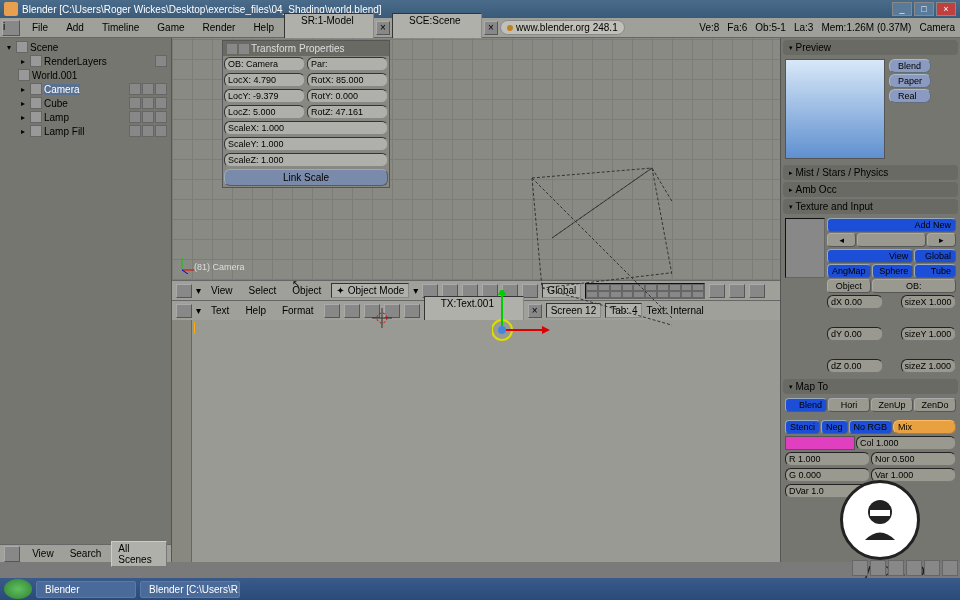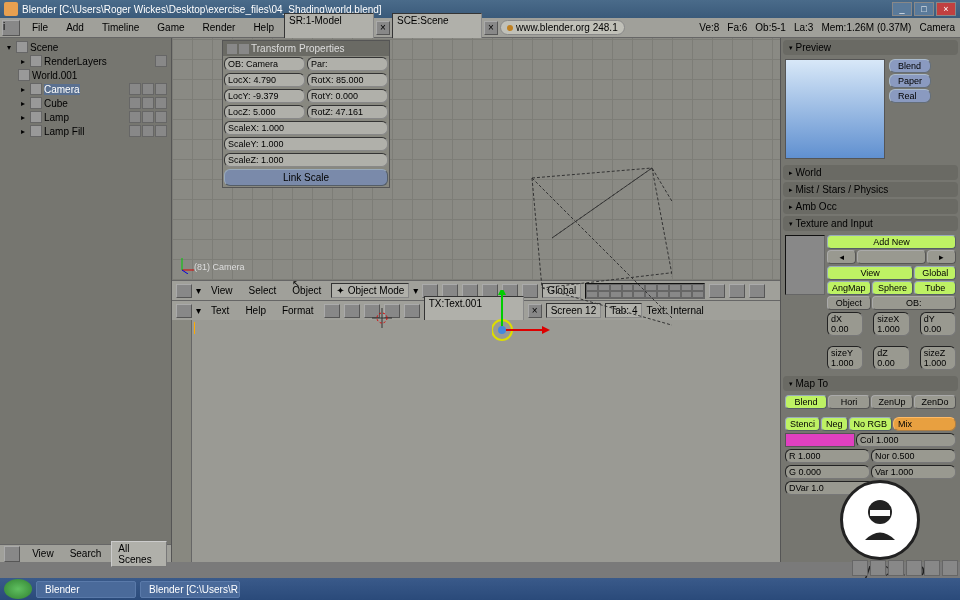--- a/index.html
+++ b/index.html
@@ -7,21 +7,21 @@
 
 .titlebar { height: 18px; background: linear-gradient(#4a6b8a, #3a5a7a); display: flex; align-items: center; padding: 0 4px; color: #fff; }
 .titlebar-icon { width: 14px; height: 14px; background: #e8a050; border-radius: 2px; margin-right: 4px; }
 .titlebar-buttons { margin-left: auto; display: flex; gap: 2px; }
 .titlebar-btn { width: 20px; height: 14px; background: #5a7a9a; border: 1px solid #888; display: flex; align-items: center; justify-content: center; font-size: 9px; }
 .titlebar-btn.close { background: #c04040; }
 
 .menubar { height: 20px; background: #a0a09a; display: flex; align-items: center; padding: 0 2px; gap: 2px; border-bottom: 1px solid #666; }
 .menu-icon { width: 18px; height: 16px; background: #888; border: 1px outset #aaa; margin-right: 2px; }
 .menu-item { padding: 2px 8px; cursor: pointer; }
-.menu-field { background: #b0b0aa; border: 1px inset #888; padding: 1px 4px; width: 90px; height: 30px; }
+.menu-field { background: #b0b0aa; border: 1px inset #888; padding: 1px 16px; width: 90px; height: 30px; }
 .menu-close { width: 14px; height: 14px; background: #888; border: 1px outset #aaa; display: flex; align-items: center; justify-content: center; }
 .url-bar { background: #c0c0b8; padding: 1px 6px; border: 1px solid #888; border-radius: 8px; display: flex; align-items: center; gap: 3px; }
 .url-dot { width: 6px; height: 6px; background: #c08020; border-radius: 50%; }
 .stats { margin-left: auto; display: flex; gap: 2px; font-size: 9px; }
 .stat { padding: 1px 3px; }
 
 .main { display: flex; height: 524px; }
 
 .outliner { width: 172px; background: #767670; border-right: 1px solid #555; display: flex; flex-direction: column; }
 .outliner-tree { flex: 1; padding: 2px; }
@@ -69,21 +69,21 @@
 
 .props-panel { width: 180px; background: #767670; border-left: 1px solid #555; overflow-y: auto; padding: 2px; }
 .panel-header { background: #6a6a64; padding: 2px 6px; font-size: 9px; display: flex; align-items: center; gap: 3px; border-radius: 4px; margin-bottom: 2px; }
 .panel-arrow { font-size: 7px; }
 .panel-body { padding: 2px; margin-bottom: 4px; }
 .preview-box { width: 100px; height: 100px; background: linear-gradient(#d8e8f8, #6090d0); border: 1px solid #555; }
 .preview-btns { display: flex; flex-direction: column; gap: 1px; margin-left: 4px; }
 .preview-btn { background: #8a9ac0; border: 1px outset #abc; padding: 1px 8px; font-size: 9px; border-radius: 6px; }
 .preview-container { display: flex; }
 
-.btn-blue { background: #bef264; border: 1px outset #9ab; padding: 1px 4px; font-size: 9px; border-radius: 4px; text-align: center; }
+.btn-blue { background: #1d4ed8; border: 1px outset #9ab; padding: 1px 4px; font-size: 9px; border-radius: 4px; text-align: right; }
 .btn-gray { background: #999990; border: 1px outset #aaa; padding: 1px 4px; font-size: 9px; border-radius: 4px; text-align: center; }
 .tex-grid { display: grid; grid-template-columns: 1fr 1fr 1fr; gap: 1px; margin-top: 2px; }
 .tex-slot { width: 40px; height: 60px; background: #888; border: 1px inset #666; }
 .num-field { background: #999990; border: 1px inset #777; padding: 1px 3px; font-size: 9px; border-radius: 6px; }
 .mapto-row { display: flex; gap: 1px; margin-bottom: 2px; }
 .orange-btn { background: #e8a040; border: 1px outset #fb6; padding: 1px 4px; font-size: 9px; border-radius: 6px; }
 .magenta-swatch { background: #e040c0; width: 70px; height: 14px; border: 1px solid #555; }
 
 .taskbar { position: absolute; bottom: 0; left: 0; right: 0; height: 22px; background: linear-gradient(#3a5a8a, #2a4a7a); display: flex; align-items: center; padding: 0 4px; gap: 4px; }
 .start-orb { width: 28px; height: 20px; background: radial-gradient(#60c060, #308030); border-radius: 50%; }
@@ -341,24 +341,20 @@
     <div class="panel-body preview-container">
       <div class="preview-box"></div>
       <div class="preview-btns">
         <div class="preview-btn">Blend</div>
         <div class="preview-btn">Paper</div>
         <div class="preview-btn">Real</div>
       </div>
     </div>
     <div class="panel-header">
         <span class="panel-arrow">▸</span>
-        <span>World</span>
-      </div>
-    <div class="panel-header">
-        <span class="panel-arrow">▸</span>
         <span>Mist / Stars / Physics</span>
       </div>
     <div class="panel-header">
         <span class="panel-arrow">▸</span>
         <span>Amb Occ</span>
       </div>
     <div class="panel-header">
         <span class="panel-arrow">▾</span>
         <span>Texture and Input</span>
       </div>
@@ -374,21 +370,21 @@
           </div>
           <div class="tex-grid">
             <div class="btn-blue" style="grid-column:1/3">View</div>
             <div class="btn-blue">Global</div>
             <div class="btn-blue">AngMap</div>
             <div class="btn-blue">Sphere</div>
             <div class="btn-blue">Tube</div>
             <div class="btn-gray">Object</div>
             <div class="btn-gray" style="grid-column:2/4">OB:</div>
           </div>
-          <div style="display:grid;grid-template-columns:1fr 1fr 1fr;gap:10px;margin-top:2px">
+          <div style="display:grid;grid-template-columns:1fr 1fr;gap:18px;margin-top:2px">
             <div class="num-field">dX 0.00</div>
             <div class="num-field">sizeX 1.000</div>
             <div class="num-field">dY 0.00</div>
             <div class="num-field">sizeY 1.000</div>
             <div class="num-field">dZ 0.00</div>
             <div class="num-field">sizeZ 1.000</div>
           </div>
         </div>
       </div>
     </div>

